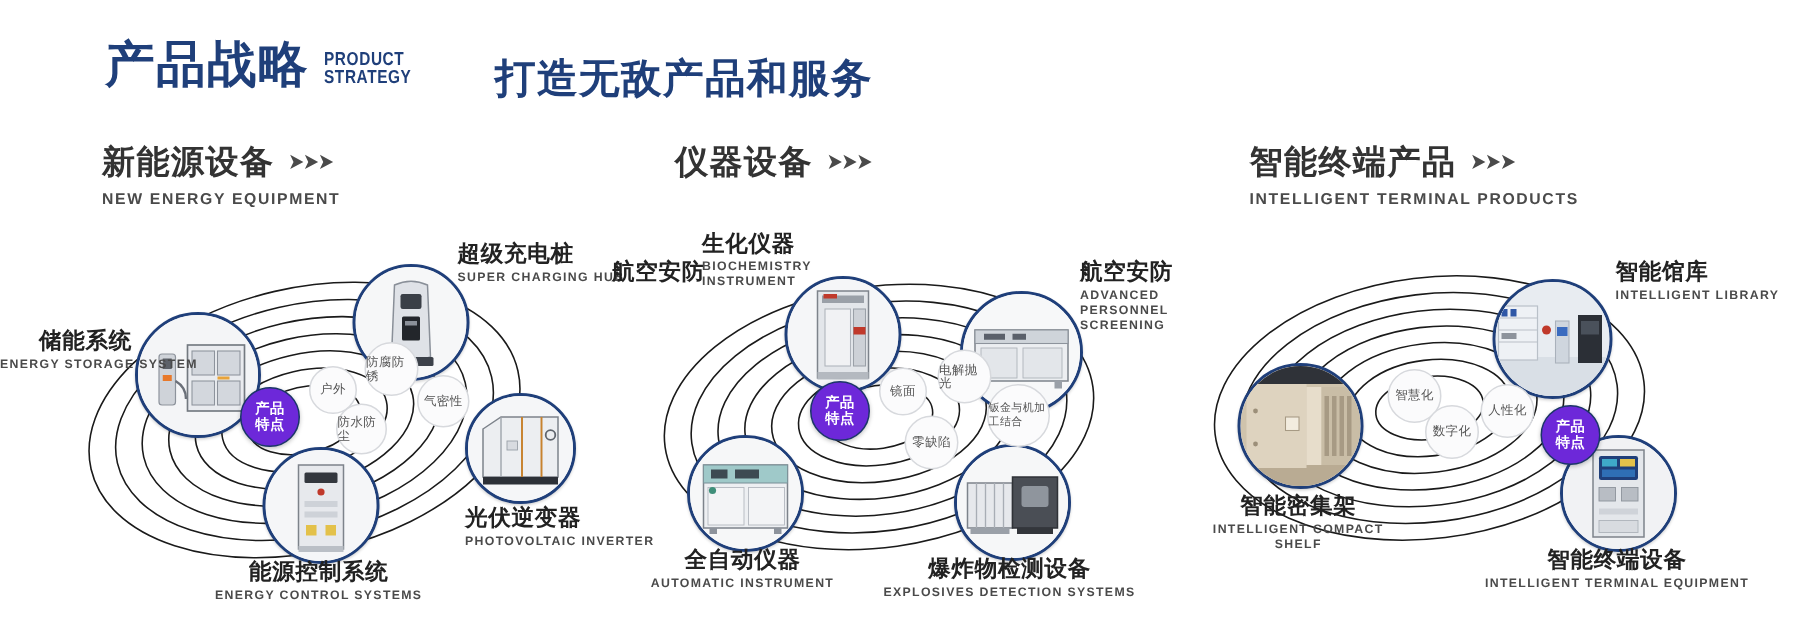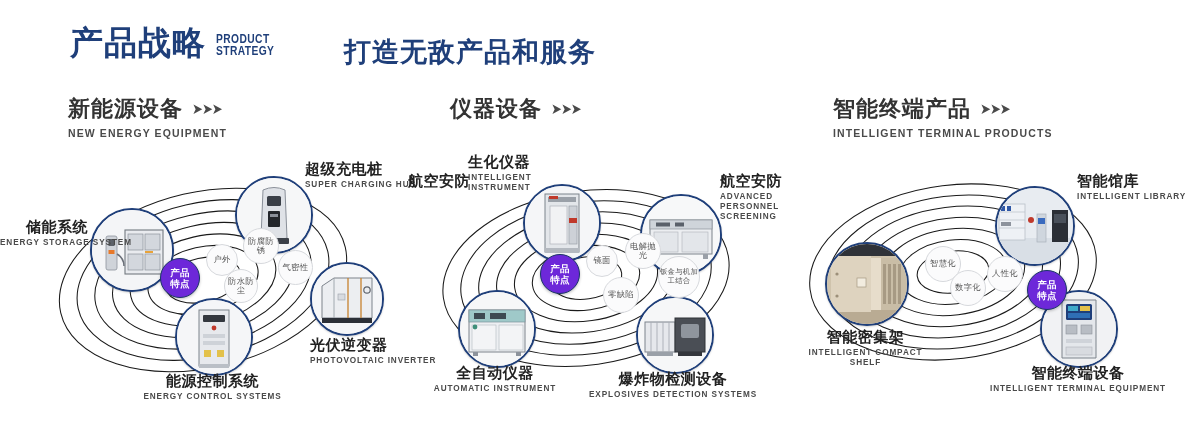--- a/index.html
+++ b/index.html
@@ -19,21 +19,21 @@
     line-height:1;font-family:"DejaVu Sans",sans-serif;
   }
   .hd-en{
     margin-left:10px;margin-bottom:2px;
     color:#1f3f7a;font-weight:bold;font-size:12.5px;
     line-height:12px;letter-spacing:0.5px;
     transform:scaleX(0.82);transform-origin:left bottom;
   }
   .hd-en div{white-space:nowrap;}
   .hd-sub{
-    position:absolute;left:344px;top:34px;
+    position:absolute;left:330px;top:34px;
     font-size:27px;font-weight:bold;color:#1f3f7a;letter-spacing:1px;
     font-family:"DejaVu Sans",sans-serif;
   }
 
   
   .sec-title{position:absolute;}
   .sec-cn{
     font-size:22px;font-weight:bold;color:#333333;letter-spacing:1px;
     font-family:"DejaVu Sans",sans-serif;line-height:26px;
     display:flex;align-items:center;
@@ -68,21 +68,21 @@
     font-weight:bold;line-height:10px;
   }
   .nlabel.ta-r{text-align:right;}
   .nlabel.ta-c{text-align:center;}
 
   
   .bub{
     position:absolute;border-radius:50%;
     background:#fbfbfc;border:1px solid #d7d9dd;
     display:flex;align-items:center;justify-content:center;
-    text-align:center;color:#555;
+    text-align:left;color:#555;
     font-size:8.3px;line-height:9.5px;letter-spacing:0.3px;
     font-family:"DejaVu Sans",sans-serif;
   }
   .bub.main{
     background:#6d28d9;border:1px solid #1b3668;color:#fff;font-weight:bold;
     font-size:9.5px;line-height:11px;
     box-shadow:0 1px 3px rgba(0,0,0,0.25);
   }
   .bub span{display:block;}
 
@@ -253,21 +253,21 @@
         <rect x="23" y="11" width="28" height="5" fill="#9aa0a8"></rect>
         <rect x="24" y="10" width="9" height="3" fill="#c0392b"></rect>
         <rect x="25" y="20" width="17" height="38" fill="#f1f2f4" stroke="#aeb3ba" stroke-width="0.7"></rect>
         <rect x="44" y="20" width="8" height="38" fill="#cdd1d7" stroke="#9aa0a8" stroke-width="0.7"></rect>
         <rect x="44" y="32" width="8" height="5" fill="#c0392b"></rect>
         <rect x="20" y="62" width="34" height="5" fill="#b4b9c0"></rect>
       </svg>
     </div>
     <div class="nlabel" style="left:50px;top:3px;">
       <div class="cn">生化仪器</div>
-      <div class="en" style="white-space:normal;width:92px;">INTELLIGENT INSTRUMENT</div>
+      <div class="en" style="white-space:normal;width:92px;">BIOCHEMISTRY INSTRUMENT</div>
     </div>
 
     <div class="node" style="left:222px;top:44px;width:78px;height:78px;">
       <svg class="art" viewBox="0 0 78 78">
         <rect x="0" y="0" width="78" height="78" fill="#f7f8f9"></rect>
         <rect x="8" y="24" width="62" height="34" fill="#eceef1" stroke="#7d838b" stroke-width="1"></rect>
         <rect x="8" y="24" width="62" height="9" fill="#cfd4da" stroke="#8d939c" stroke-width="0.7"></rect>
         <rect x="14" y="26.5" width="14" height="4" fill="#5a606a"></rect>
         <rect x="33" y="26.5" width="9" height="4" fill="#5a606a"></rect>
         <rect x="12" y="36" width="24" height="20" fill="#e3e6ea" stroke="#aeb3ba" stroke-width="0.6"></rect>

